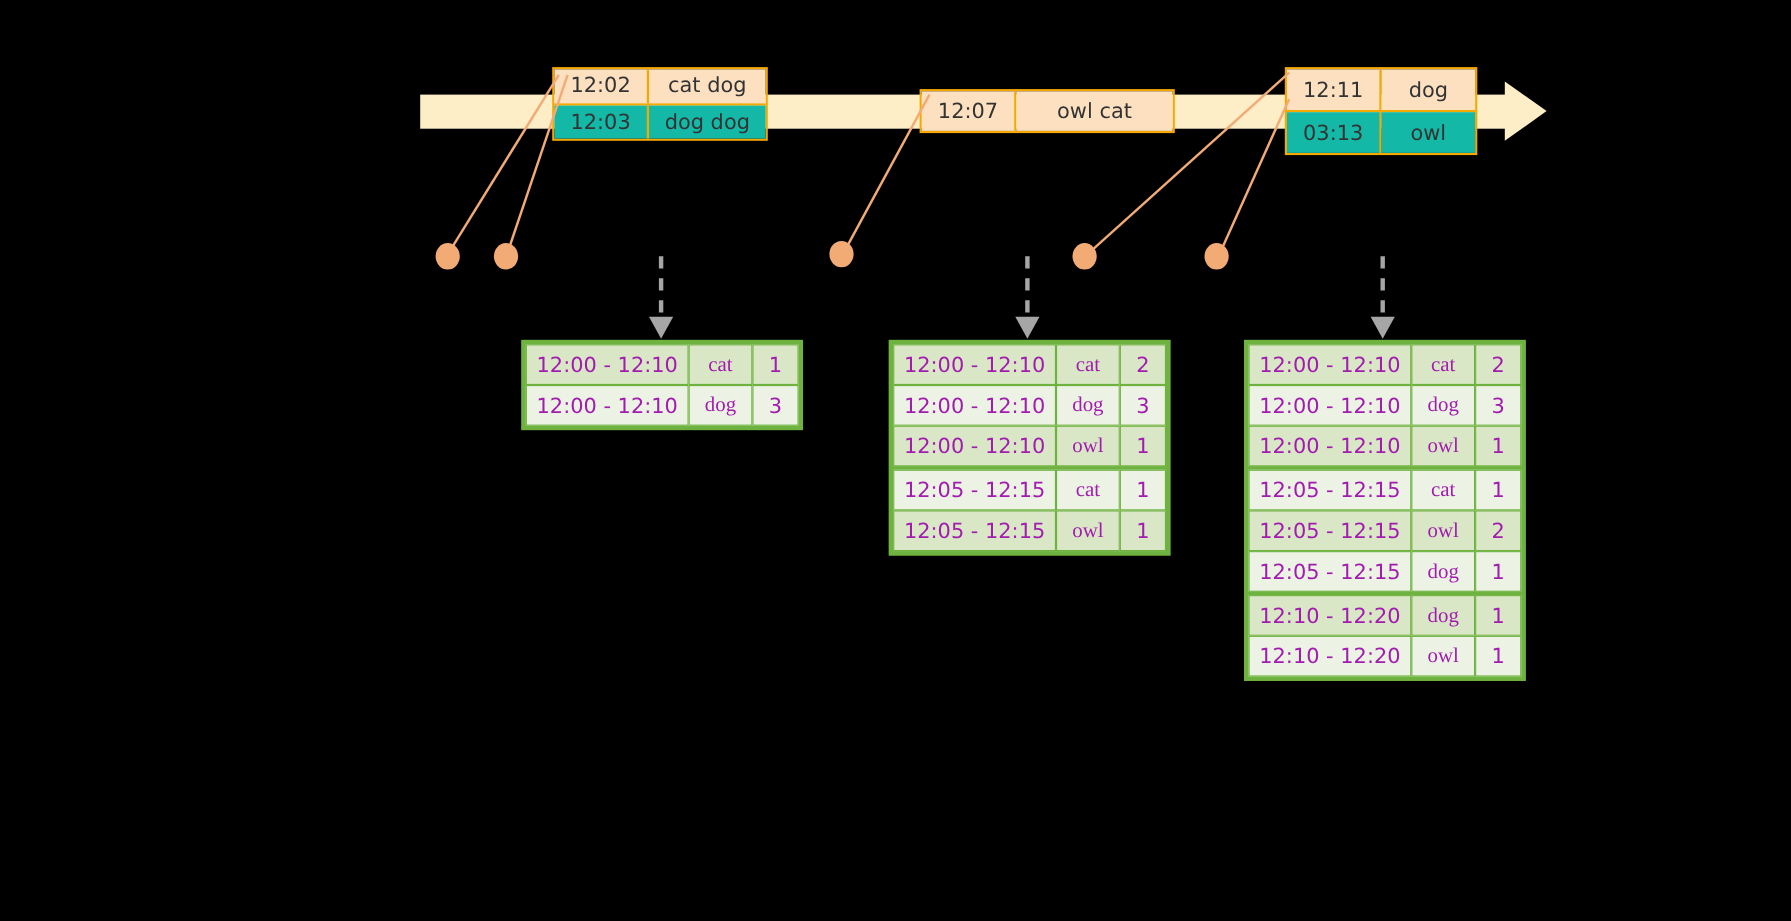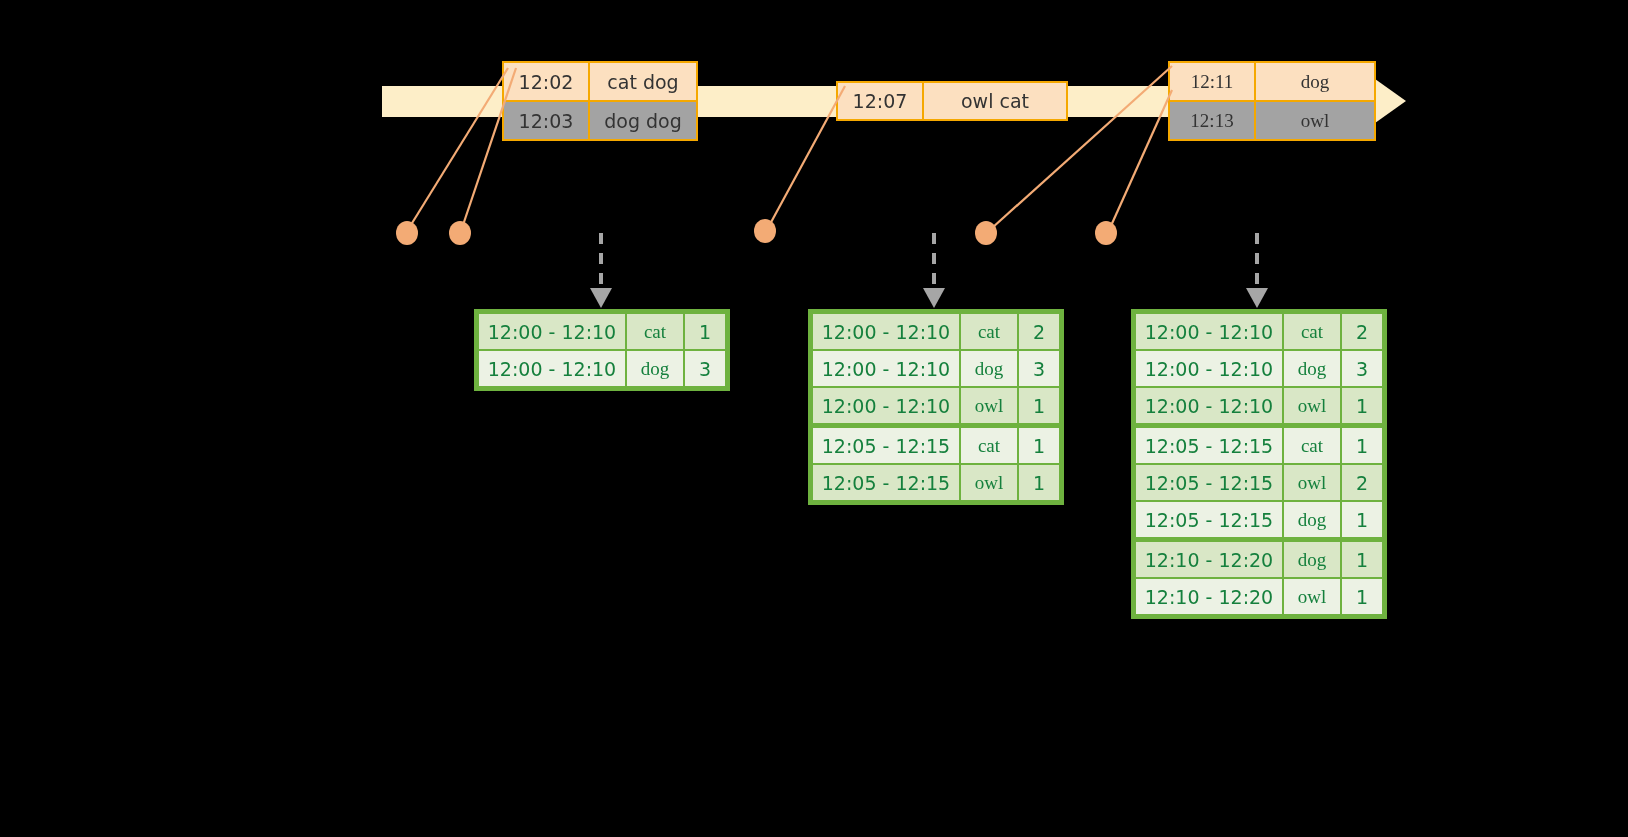--- a/index.html
+++ b/index.html
@@ -16,75 +16,75 @@
   
   .evt{position:absolute;border:2px solid #f5a800;box-sizing:border-box;
        display:flex;flex-direction:column;}
   .evt-row{display:flex;flex:1;min-height:0;}
   .evt-row + .evt-row{border-top:2px solid #f5a800;}
   .evt-cell{display:flex;align-items:center;justify-content:center;
             font-size:19px;color:#333;box-sizing:border-box;}
   .evt-cell.time{width:86px;border-right:2px solid #f5a800;}
   .evt-cell.val{flex:1;}
   .evt-row.shade .evt-cell{background:#fce0c0;}
-  .evt-row.light .evt-cell{background:#a3a3a3;}
+  .evt-row.light .evt-cell{background:#14b8a6;}
 
   
   .dot{position:absolute;width:22px;height:24px;border-radius:50%;
        background:#f3ab75;}
   svg.leaders{position:absolute;left:0;top:0;width:1628px;height:837px;
               pointer-events:none;}
 
   
   .tbl{position:absolute;border:4px solid #6eb23f;box-sizing:border-box;
        display:flex;flex-direction:column;background:#6eb23f;}
   .tbl-row{display:flex;height:37px;}
   .tbl-cell{display:flex;align-items:center;justify-content:center;
-            font-size:19px;color:#15803d;box-sizing:border-box;
+            font-size:19px;color:#a21caf;box-sizing:border-box;
             border:1px solid #6eb23f;}
   .tbl-cell.range{width:148px;}
   .tbl-cell.key{width:58px;font-family:Liberation Serif, serif;}
   .tbl-cell.cnt{width:42px;}
   .tbl-row.a .tbl-cell{background:#d9e7c6;}
   .tbl-row.b .tbl-cell{background:#ecf2e4;}
   .tbl-row.sep{border-top:3px solid #6eb23f;}
 </style>
 </head>
 <body>
 
 <div id="stage">
 
   <div class="tl-bar" style="left:382px;top:86px;width:990px;height:31px;"></div>
   <div class="tl-arrow" style="left:1368px;top:74px;"></div>
 
-  <div class="evt" style="left:502px;top:61px;width:196px;height:80px;">
+  <div class="evt" style="left:502px;top:61px;width:196px;height:67px;">
     <div class="evt-row shade">
       <div class="evt-cell time">12:02</div>
       <div class="evt-cell val">cat dog</div>
     </div>
     <div class="evt-row light">
       <div class="evt-cell time">12:03</div>
       <div class="evt-cell val">dog dog</div>
     </div>
   </div>
 
   <div class="evt" style="left:836px;top:81px;width:232px;height:40px;">
     <div class="evt-row shade">
       <div class="evt-cell time">12:07</div>
       <div class="evt-cell val">owl cat</div>
     </div>
   </div>
 
-  <div class="evt" style="left:1168px;top:61px;width:208px;height:80px;font-family:Liberation Serif, serif;">
+  <div class="evt" style="left:1168px;top:61px;width:175px;height:80px;">
     <div class="evt-row shade">
       <div class="evt-cell time">12:11</div>
       <div class="evt-cell val">dog</div>
     </div>
     <div class="evt-row light">
-      <div class="evt-cell time">12:13</div>
+      <div class="evt-cell time">03:13</div>
       <div class="evt-cell val">owl</div>
     </div>
   </div>
 
   <svg class="leaders" viewBox="0 0 1628 837">
     <g stroke="#f3ab75" stroke-width="2.2" fill="none">
       <line x1="409" y1="228" x2="508" y2="68"></line>
       <line x1="462" y1="228" x2="516" y2="68"></line>
       <line x1="769" y1="226" x2="845" y2="86"></line>
       <line x1="992" y1="228" x2="1172" y2="66"></line>

